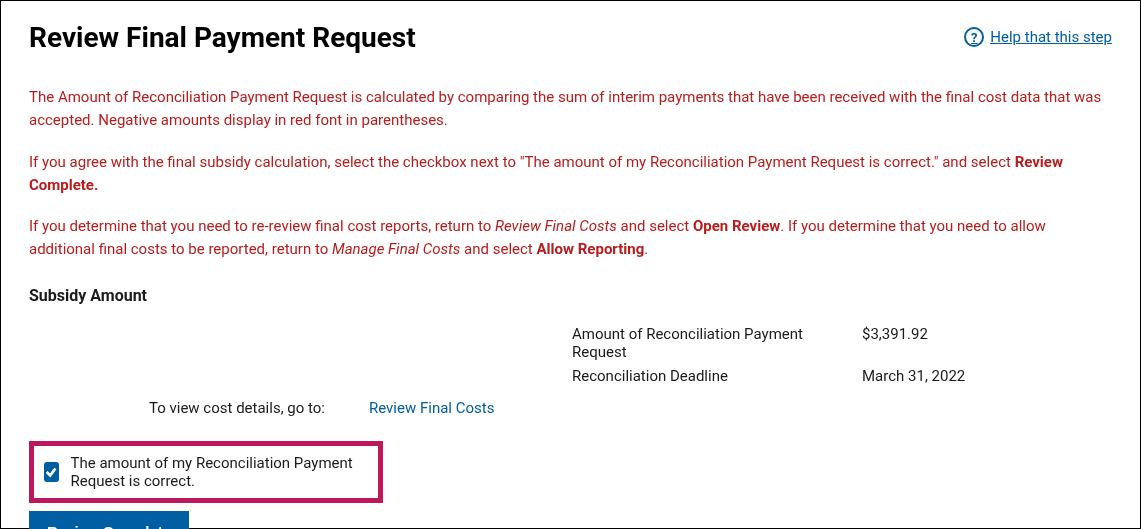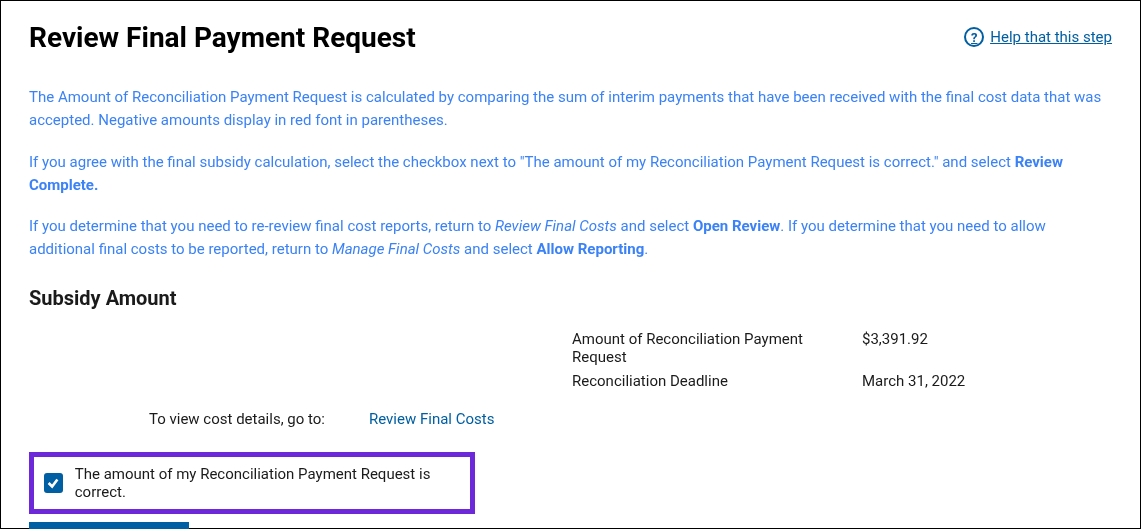--- a/index.html
+++ b/index.html
@@ -53,69 +53,69 @@
       margin-right: 6px;
       text-decoration: none;
     }
     .help-text {
       text-decoration: underline;
     }
     p.body {
       font-size: 15px;
       line-height: 1.55;
       margin-bottom: 18px;
-      color: #3b82f6;
+      color: #b91c1c;
     }
     .bold {
       font-weight: 700;
     }
     .italic {
       font-style: italic;
     }
     h2 {
-      font-size: 20px;
+      font-size: 16px;
       font-weight: 700;
       margin-top: 24px;
       margin-bottom: 20px;
     }
     .data-row {
       display: flex;
       margin-bottom: 6px;
       font-size: 15px;
       justify-content: flex-end;
     }
     .data-label {
       width: 400px;
       padding-left: 120px;
     }
     .data-value {
       width: 250px;
       margin-left: 10px;
     }
     .link-row {
       display: flex;
-      margin-top: 20px;
+      margin-top: 14px;
       margin-bottom: 24px;
       font-size: 15px;
     }
     .link-label {
       padding-left: 120px;
       width: 340px;
     }
     .link-value {
       color: #005ea2;
       cursor: pointer;
     }
     .highlight-box {
-      border: 5px solid #6d28d9;
+      border: 5px solid #be185d;
       padding: 8px 10px;
       display: inline-flex;
       align-items: center;
       margin-bottom: 8px;
-      width: 446px;
+      width: 354px;
     }
     .checkbox-wrap {
       display: inline-flex;
       align-items: center;
     }
     .checkbox {
       width: 20px;
       height: 20px;
       background: #005ea2;
       border-radius: 3px;

